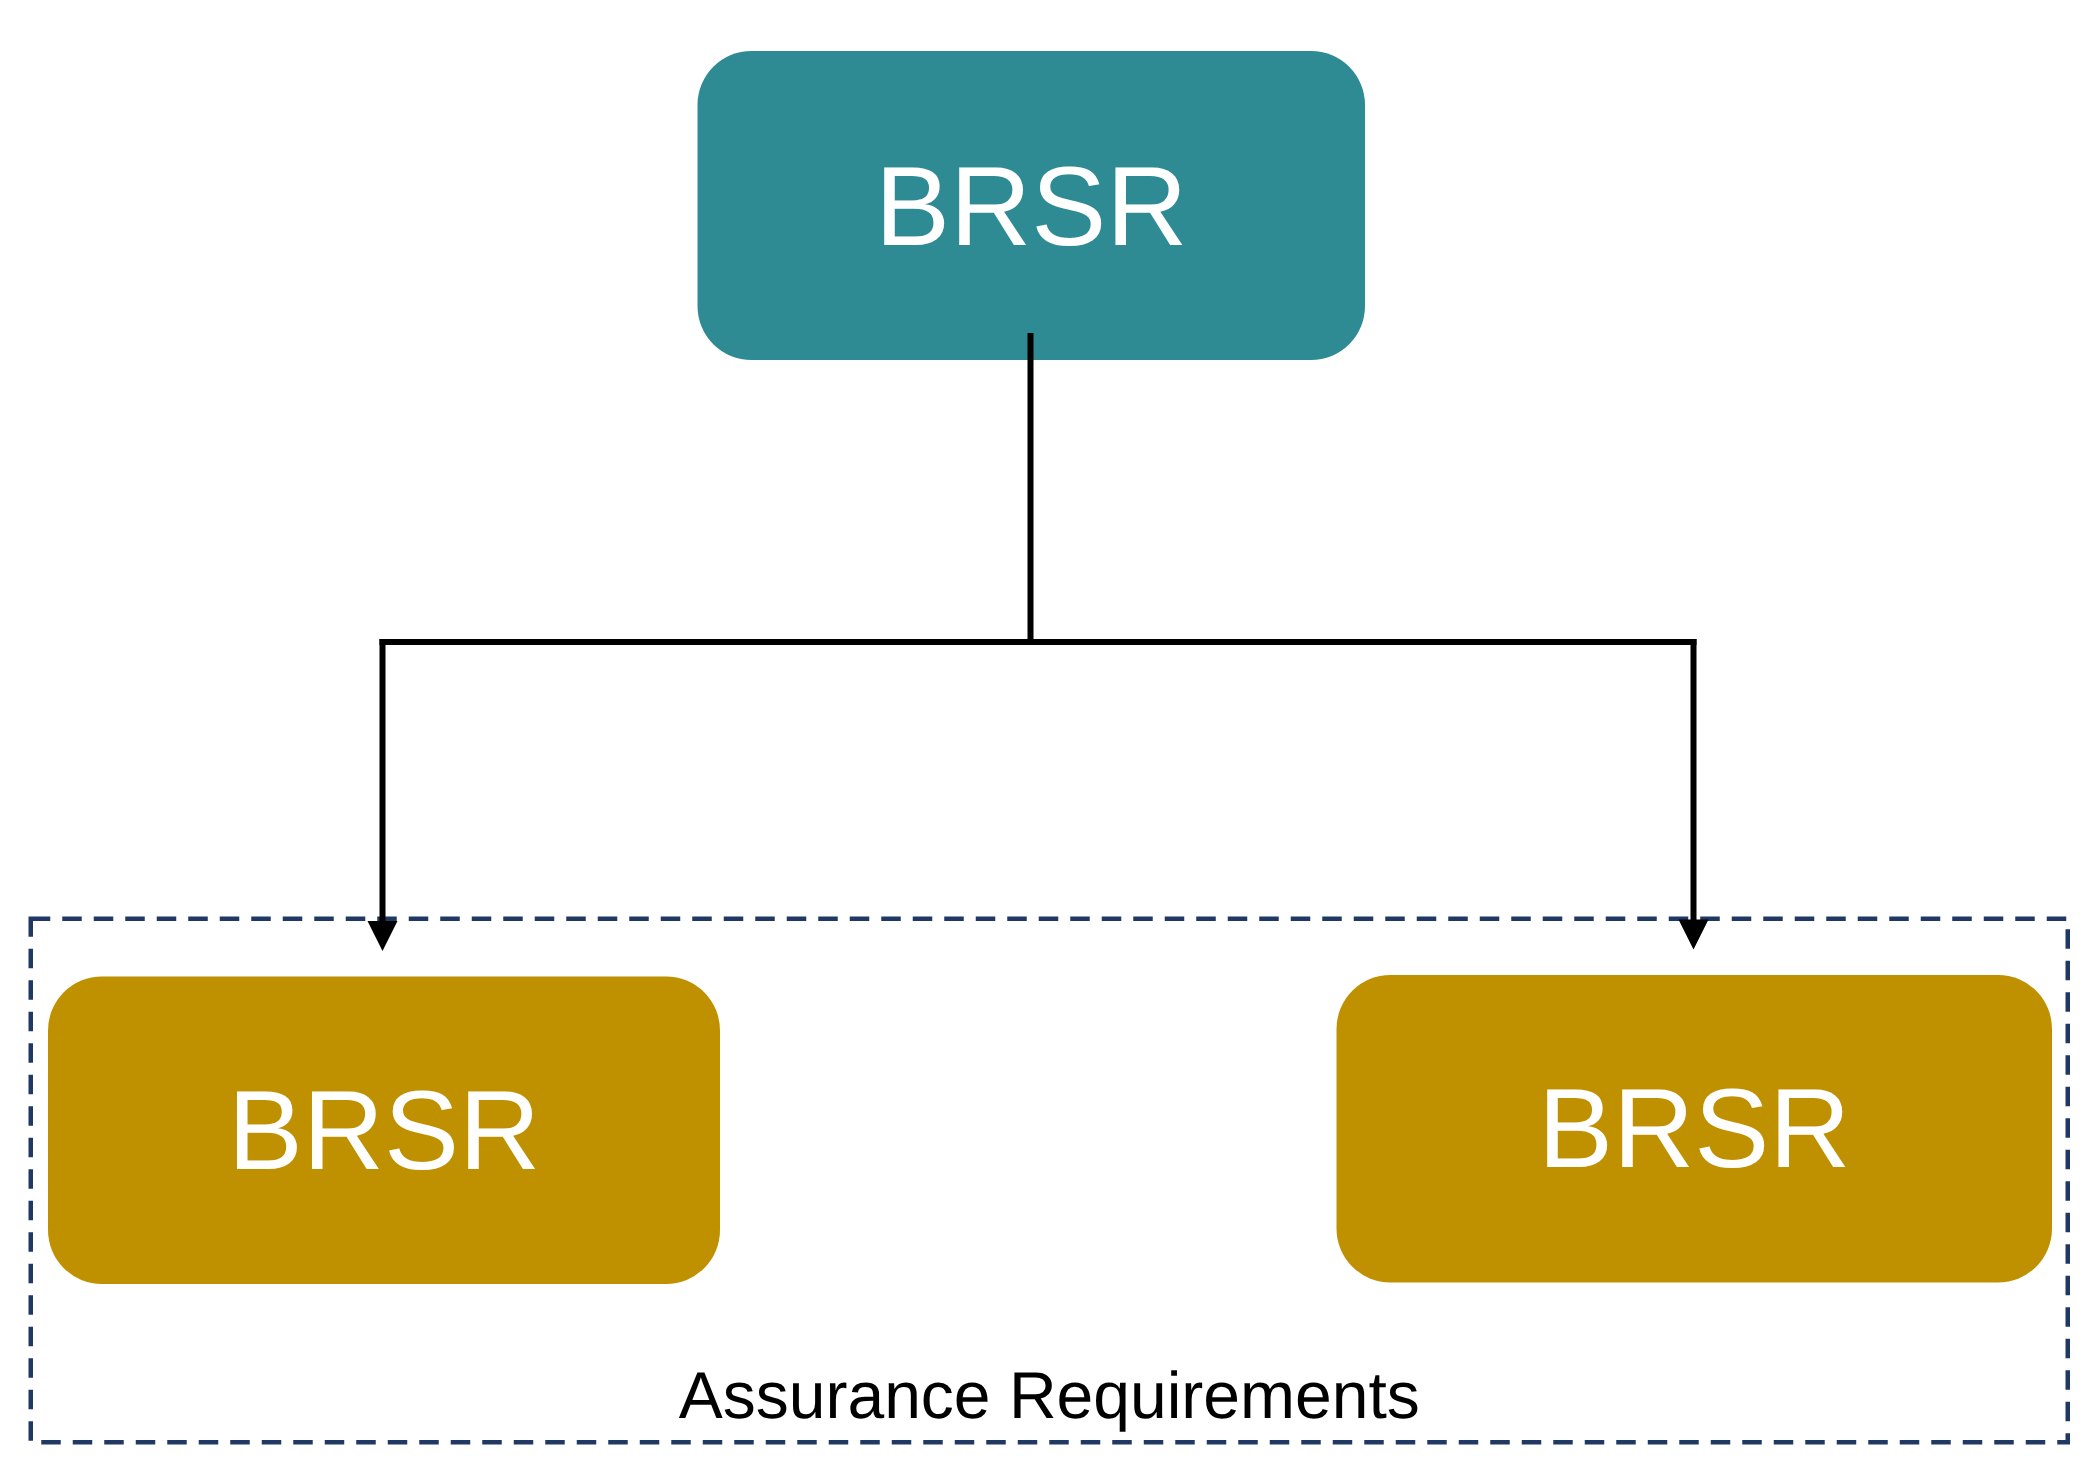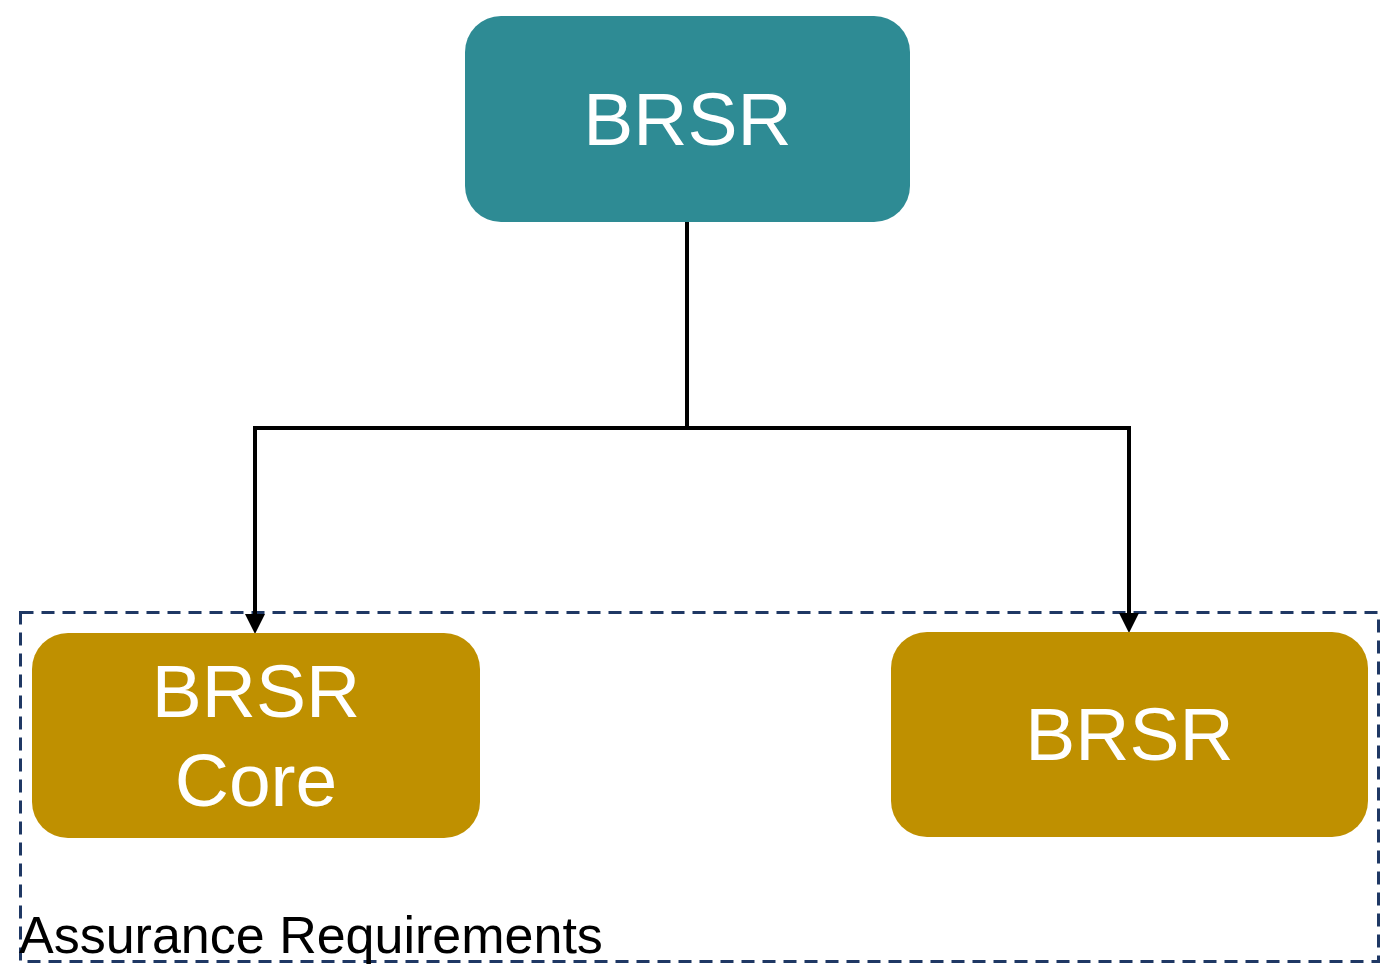--- a/index.html
+++ b/index.html
@@ -20,20 +20,21 @@
     display: flex;
     flex-direction: column;
     align-items: center;
     justify-content: center;
     border-radius: 36px;
     color: var(--node-text, #FFFFFF);
     font-size: 75px;
     line-height: 1.18;
     text-align: center;
     white-space: nowrap;
+    margin-top: 18px;
   }
   .node-root {
     left: 465px;
     top: 16px;
     width: 445px;
     height: 206px;
     background: var(--root-fill, #2E8B94);
   }
   .node-core {
     left: 32px;
@@ -50,22 +51,22 @@
     background: var(--child-fill, #BF9000);
   }
   .node-line {
     display: block;
   }
   .group-label {
     position: absolute;
     left: 19px;
     top: 906px;
     width: 1361px;
-    text-align: left;
-    font-size: 52px;
+    text-align: center;
+    font-size: 44px;
     line-height: 1.15;
     color: var(--group-label-text, #000000);
   }
   .connector-layer {
     position: absolute;
     left: 0;
     top: 0;
     width: 1393px;
     height: 975px;
     pointer-events: none;
@@ -90,21 +91,20 @@
 
     <line x1="255" y1="426" x2="255" y2="618" stroke="#000000" stroke-width="4"></line>
     <polygon points="245,614 265,614 255,634" fill="#000000"></polygon>
 
     <line x1="1129" y1="426" x2="1129" y2="617" stroke="#000000" stroke-width="4"></line>
     <polygon points="1119,613 1139,613 1129,633" fill="#000000"></polygon>
   </svg>
 
   <div class="node node-core">
     <span class="node-line">BRSR</span>
-    <span class="node-line">Core</span>
   </div>
 
   <div class="node node-value-chain">
     <span class="node-line">BRSR</span>
   </div>
 
   <div class="group-label">Assurance Requirements</div>
 
 </div>
 

